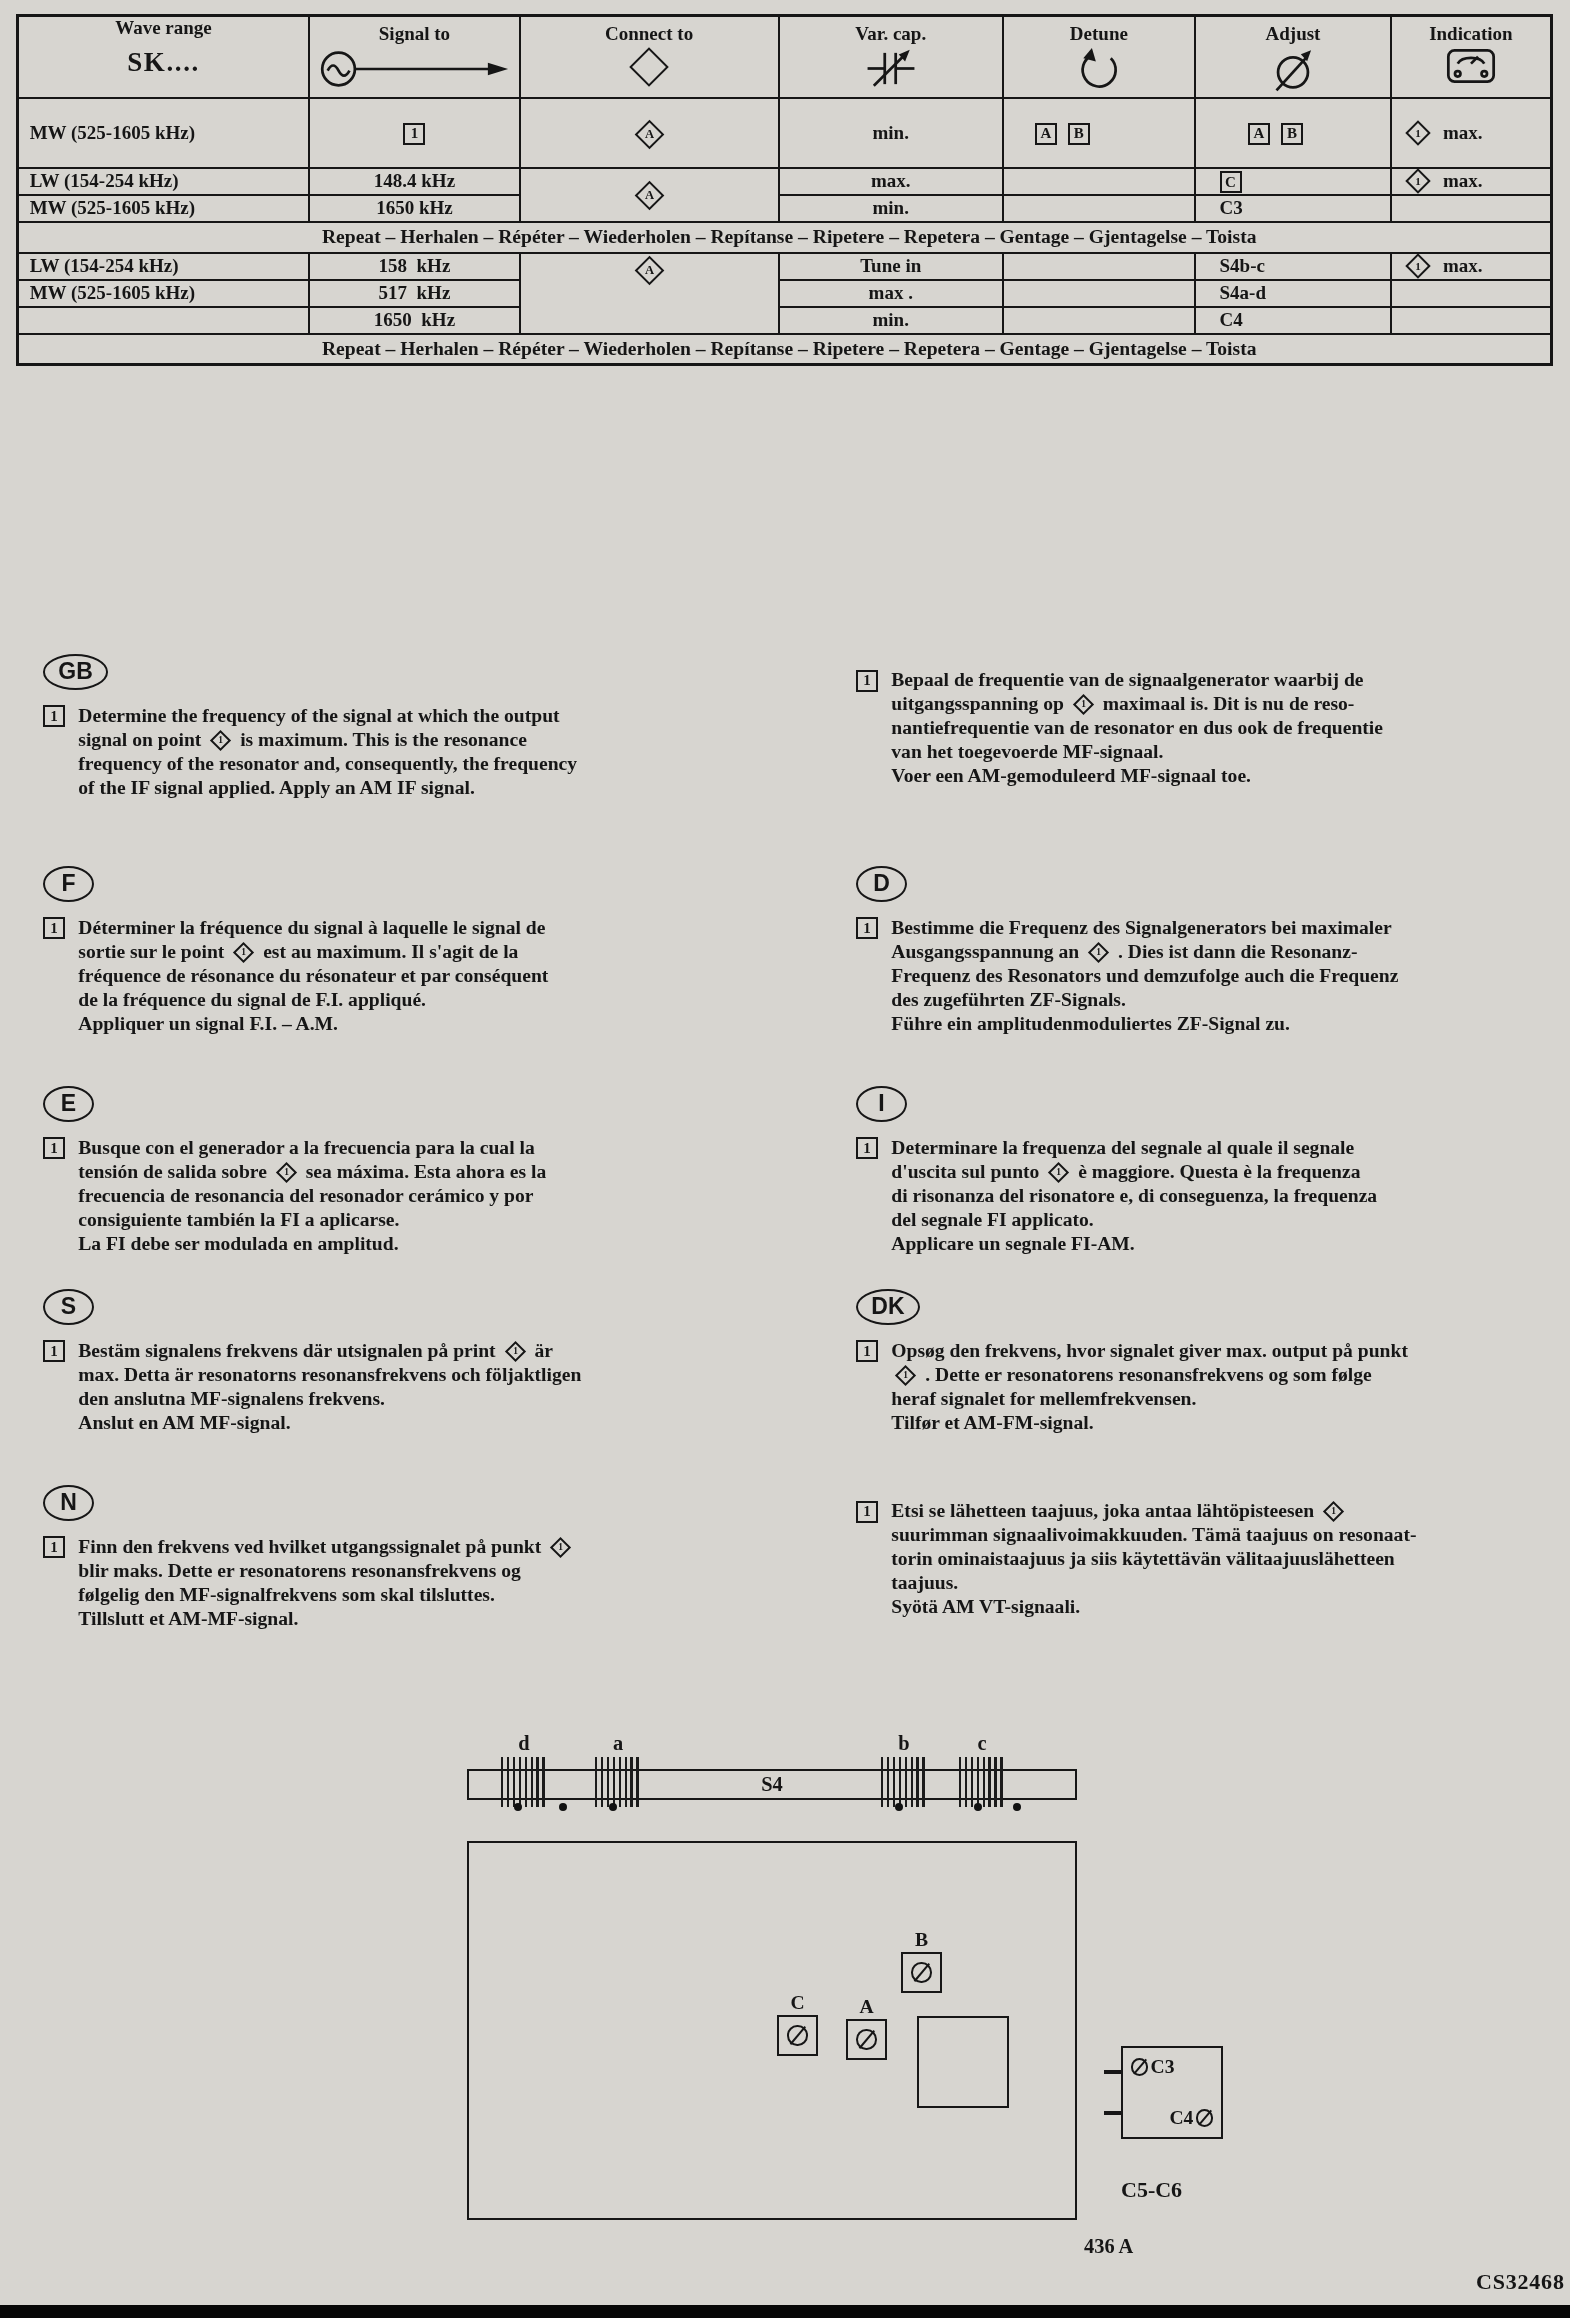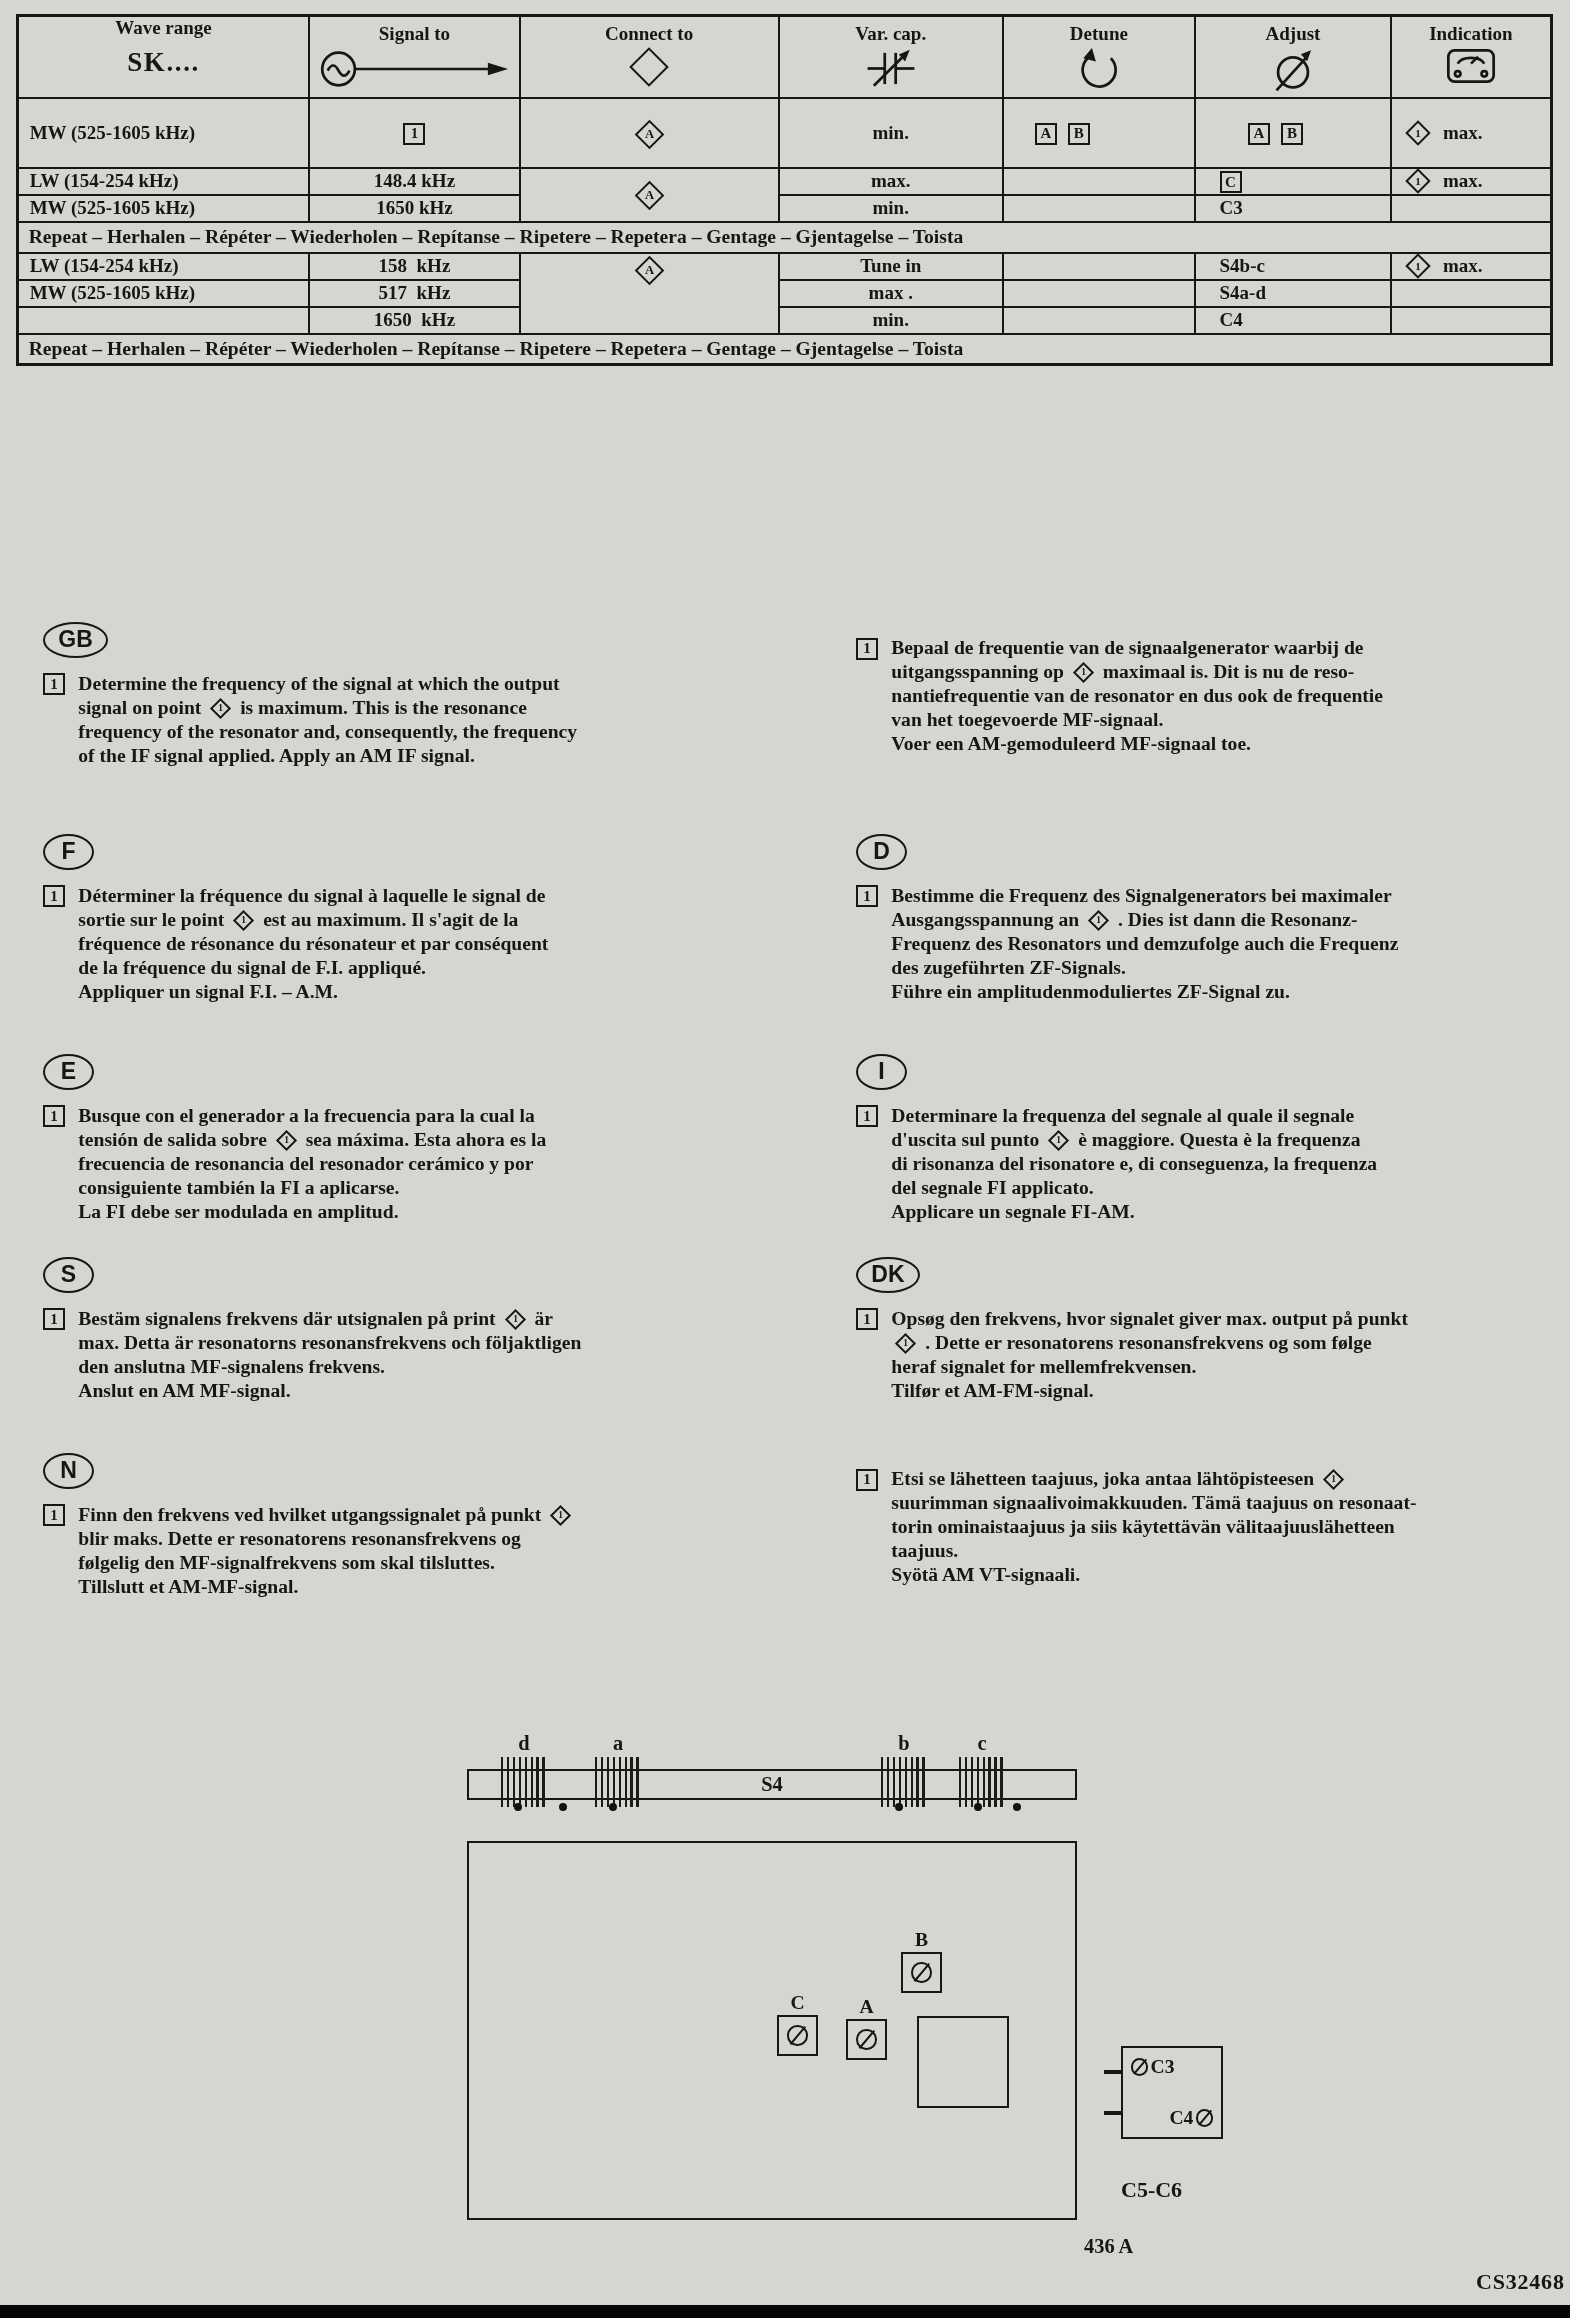--- a/index.html
+++ b/index.html
@@ -37,24 +37,24 @@
     display:inline-block;width:21px;height:21px;border:2.4px solid #161616;
     transform:rotate(45deg);position:relative;box-sizing:border-box;vertical-align:middle;
   }
   .dia>span{position:absolute;inset:0;display:flex;align-items:center;justify-content:center;
     transform:rotate(-45deg);font-size:12.6px;font-weight:bold;}
   .dia.hd{width:28px;height:28px;border-width:2.7px;margin-top:7.9px;}
   .dia.sm{width:18px;height:18px;border-width:2px;}
   .dia.sm>span{font-size:11px;}
   td.connect-top{vertical-align:top;padding-top:3.9px;}
   .ind-flex{display:flex;align-items:center;gap:15.7px;padding-left:17.3px;}
-  td.repeat-cell{text-align:left;padding-left:10px;font-size:19.6px;white-space:pre;}
+  td.repeat-cell{text-align:center;padding-left:10px;font-size:19.6px;white-space:pre;}
   
   .sections{
-    position:absolute;left:43px;top:622px;
+    position:absolute;left:43px;top:654px;
     display:grid;grid-template-columns:813px 707px;
     grid-template-rows:212px 220px 203px 196px auto;
   }
   .oval{
     display:inline-block;border:2.7px solid #161616;border-radius:50%;
     padding:2.4px 13.3px;min-width:20.4px;text-align:center;
     font-family:"Liberation Sans", sans-serif;font-size:23px;font-weight:bold;
   }
   .para{display:flex;gap:13.3px;margin-top:14px;align-items:flex-start;}
   .stepbox{

